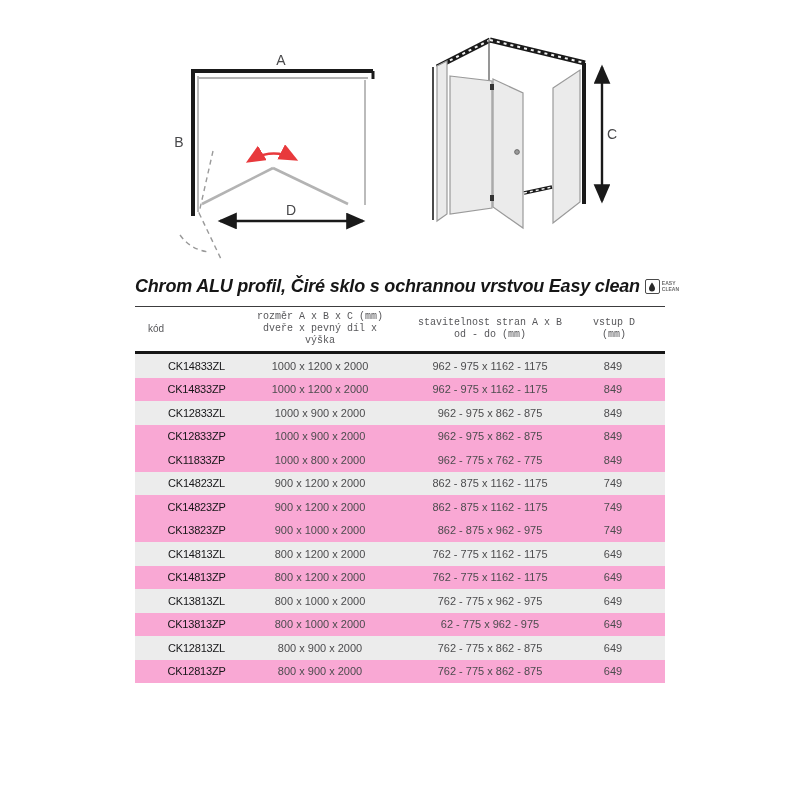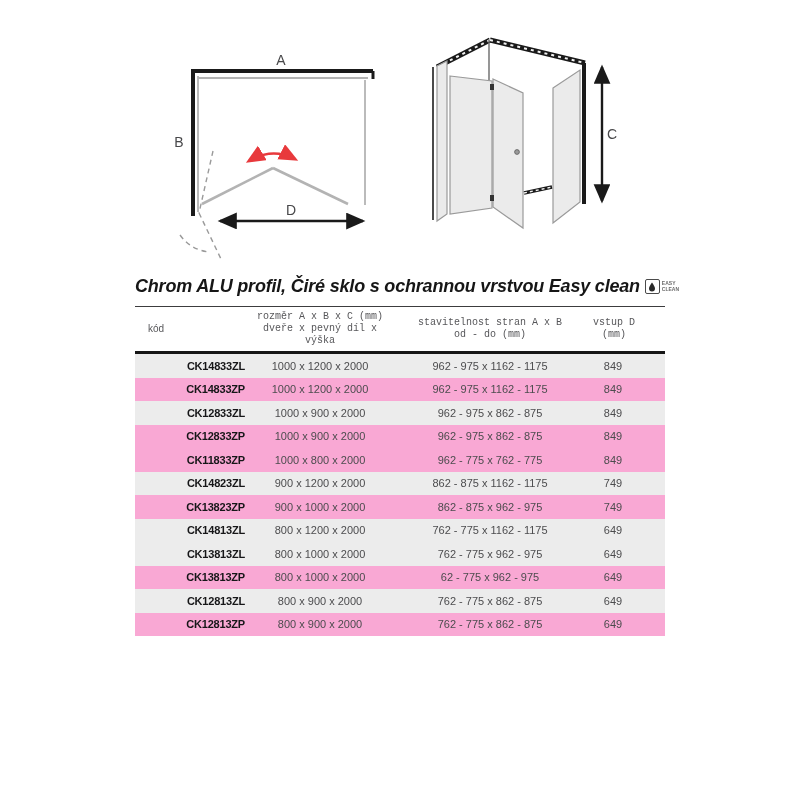--- a/index.html
+++ b/index.html
@@ -24,21 +24,21 @@
     font-weight:bold;letter-spacing:0;}
 
   
   #spec-table{left:135px;top:306px;width:530px;border-collapse:collapse;table-layout:fixed;
     border-top:1.5px solid #3c3c3e;}
   #spec-table thead tr{border-bottom:3px solid #161616;}
   #spec-table th{font-weight:normal;font-size:10px;line-height:1.2;color:#57575a;
     padding:4px 0 4px 0;vertical-align:middle;}
   #spec-table th.c-code{text-align:left;padding-left:13px;}
   #spec-table td{font-size:11px;height:23.5px;padding:0;vertical-align:middle;color:#4c4c4e;text-align:center;}
-  #spec-table td.c-code{text-align:right;padding-left:13px;font-weight:bold;color:#161618;font-size:11px;letter-spacing:-0.2px;}
+  #spec-table td.c-code{text-align:center;padding-left:13px;font-weight:normal;color:#161618;font-size:11px;letter-spacing:-0.2px;}
   #spec-table .c-entry{padding-right:24px;}
   #spec-table th.c-entry{padding-right:22px;}
   #spec-table tr.shaded{background:#ececec;}
   #spec-table tr.plain{background:#f9a8d4;}
   .hdr-2line span{display:block;font-family:Liberation Mono, monospace;}
 </style>
 </head>
 <body>
 
 <div class="abs" id="diagram-left">
@@ -182,31 +182,43 @@
     <td class="c-range">962 - 775 x 762 - 775</td>
     <td class="c-entry">849</td>
   </tr>
       <tr class="shaded">
     <td class="c-code">CK14823ZL</td>
     <td class="c-size">900 x 1200 x 2000</td>
     <td class="c-range">862 - 875 x 1162 - 1175</td>
     <td class="c-entry">749</td>
   </tr>
       <tr class="plain">
+    <td class="c-code">CK14823ZP</td>
+    <td class="c-size">900 x 1200 x 2000</td>
+    <td class="c-range">862 - 875 x 1162 - 1175</td>
+    <td class="c-entry">749</td>
+  </tr>
+      <tr class="plain">
     <td class="c-code">CK13823ZP</td>
     <td class="c-size">900 x 1000 x 2000</td>
     <td class="c-range">862 - 875 x 962 - 975</td>
     <td class="c-entry">749</td>
   </tr>
       <tr class="shaded">
     <td class="c-code">CK14813ZL</td>
     <td class="c-size">800 x 1200 x 2000</td>
     <td class="c-range">762 - 775 x 1162 - 1175</td>
     <td class="c-entry">649</td>
   </tr>
+      <tr class="plain">
+    <td class="c-code">CK14813ZP</td>
+    <td class="c-size">800 x 1200 x 2000</td>
+    <td class="c-range">762 - 775 x 1162 - 1175</td>
+    <td class="c-entry">649</td>
+  </tr>
       <tr class="shaded">
     <td class="c-code">CK13813ZL</td>
     <td class="c-size">800 x 1000 x 2000</td>
     <td class="c-range">762 - 775 x 962 - 975</td>
     <td class="c-entry">649</td>
   </tr>
       <tr class="plain">
     <td class="c-code">CK13813ZP</td>
     <td class="c-size">800 x 1000 x 2000</td>
     <td class="c-range">62 - 775 x 962 - 975</td>

